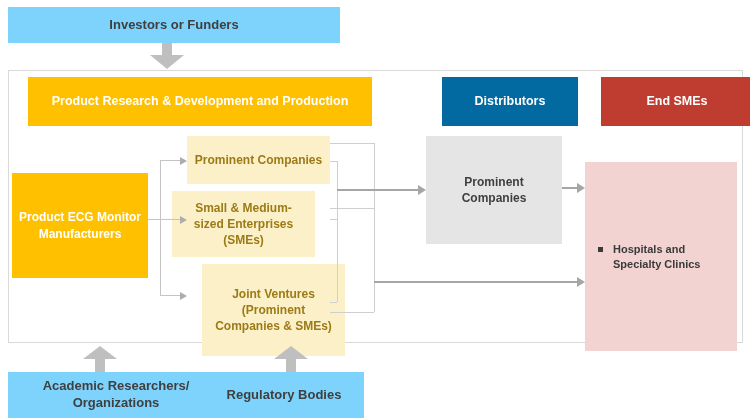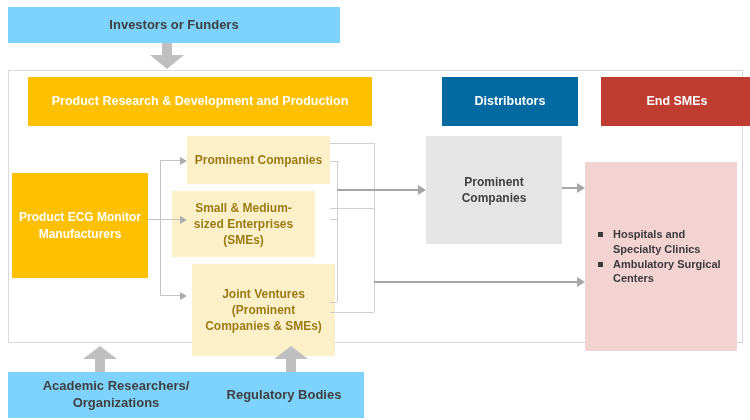--- a/index.html
+++ b/index.html
@@ -31,21 +31,21 @@
 
   
   .node {
     display:flex; align-items:center; justify-content:center; text-align:center;
     font-weight:bold; font-size:12px; line-height:1.35; white-space:pre-line;
   }
   #manufacturers { left:12px;  top:173px; width:136px; height:105px; background:#FFC000; color:#ffffff; }
   .ybox { background:#FCF0C9; color:#9C7B17; }
   #y-prominent { left:187px; top:136px; width:143px; height:48px; }
   #y-smes      { left:172px; top:191px; width:143px; height:66px; }
-  #y-jv        { left:192px; top:264px; width:143px; height:92px; }
+  #y-jv        { left:202px; top:264px; width:143px; height:92px; }
   #dist-prominent { left:426px; top:136px; width:136px; height:108px; background:#e5e5e5; color:#3F3F3F; }
 
   
   #endusers {
     left:585px; top:133px; width:152px; height:189px; background:#F3D2D2;
     display:flex; flex-direction:column; justify-content:center; 
     padding:10px 8px 10px 13px;
     margin-top:29px;
   }
   .bullet-row { display:flex; align-items:flex-start; }
@@ -103,25 +103,20 @@
 
   <div class="abs node" id="dist-prominent">Prominent
 Companies</div>
 
   <div class="abs" id="endusers">
     <div class="bullet-row">
       <span class="bullet-sq"></span>
       <span class="bullet-text">Hospitals and
 Specialty Clinics</span>
     </div>
-    <div class="bullet-row">
-      <span class="bullet-sq"></span>
-      <span class="bullet-text">Ambulatory Surgical
-Centers</span>
-    </div>
   </div>
 
   <div class="abs lnl" style="left:148px; top:219px; width:13px; height:1px;"></div>
   <div class="abs lnl" style="left:160px; top:160px; width:1px; height:136px;"></div>
   <div class="abs lnl" style="left:160px; top:160px; width:21px; height:1px;"></div>
   <div class="abs head-sm" style="left:180px; top:156.5px;"></div>
   <div class="abs lnl" style="left:160px; top:219px; width:21px; height:1px;"></div>
   <div class="abs head-sm" style="left:180px; top:215.5px;"></div>
   <div class="abs lnl" style="left:160px; top:295px; width:21px; height:1px;"></div>
   <div class="abs head-sm" style="left:180px; top:291.5px;"></div>

